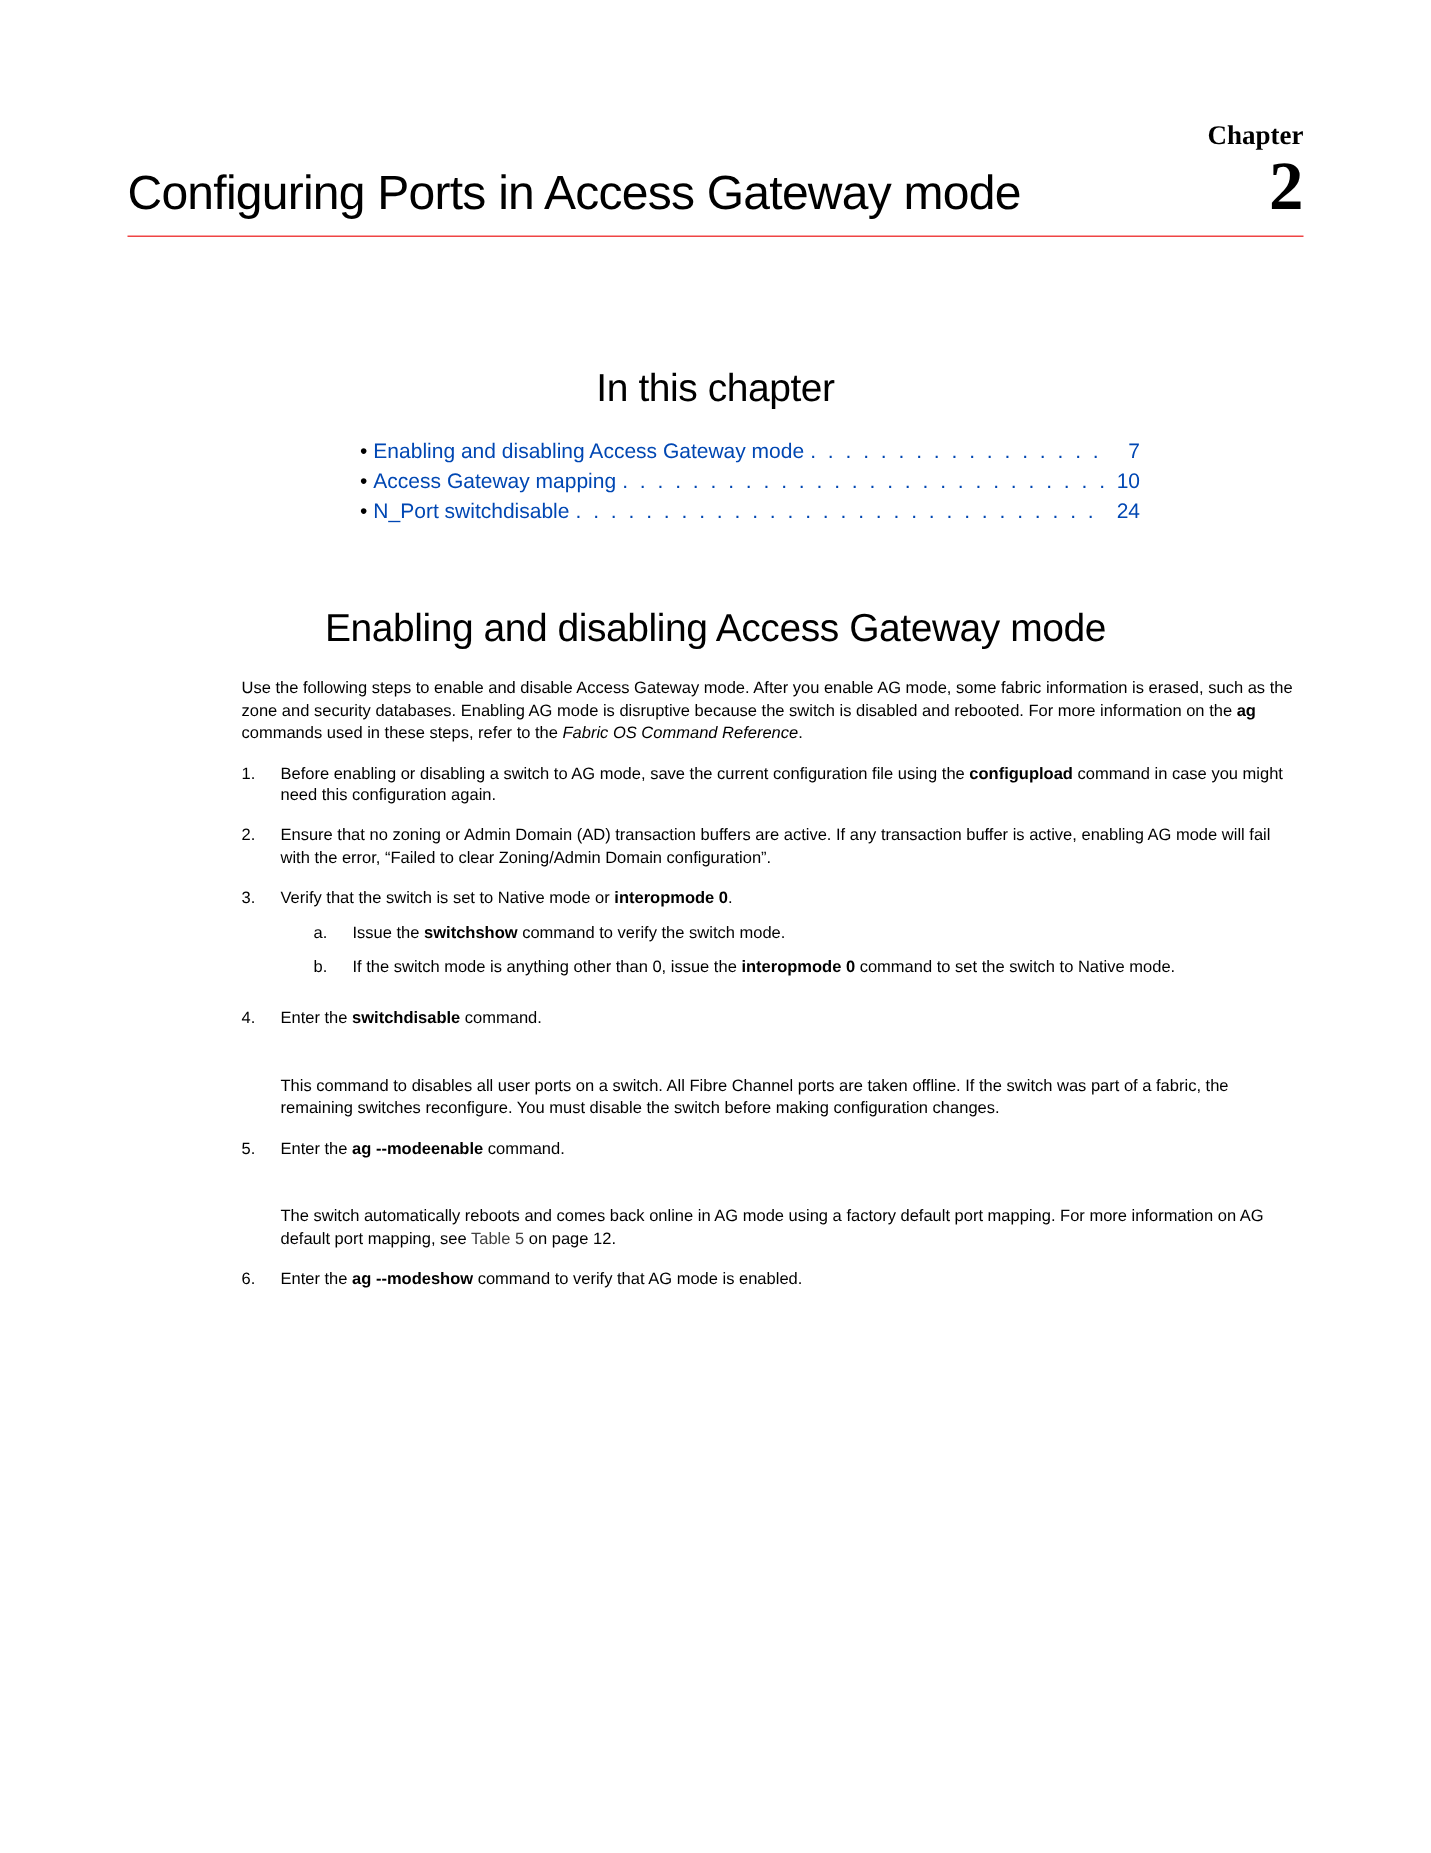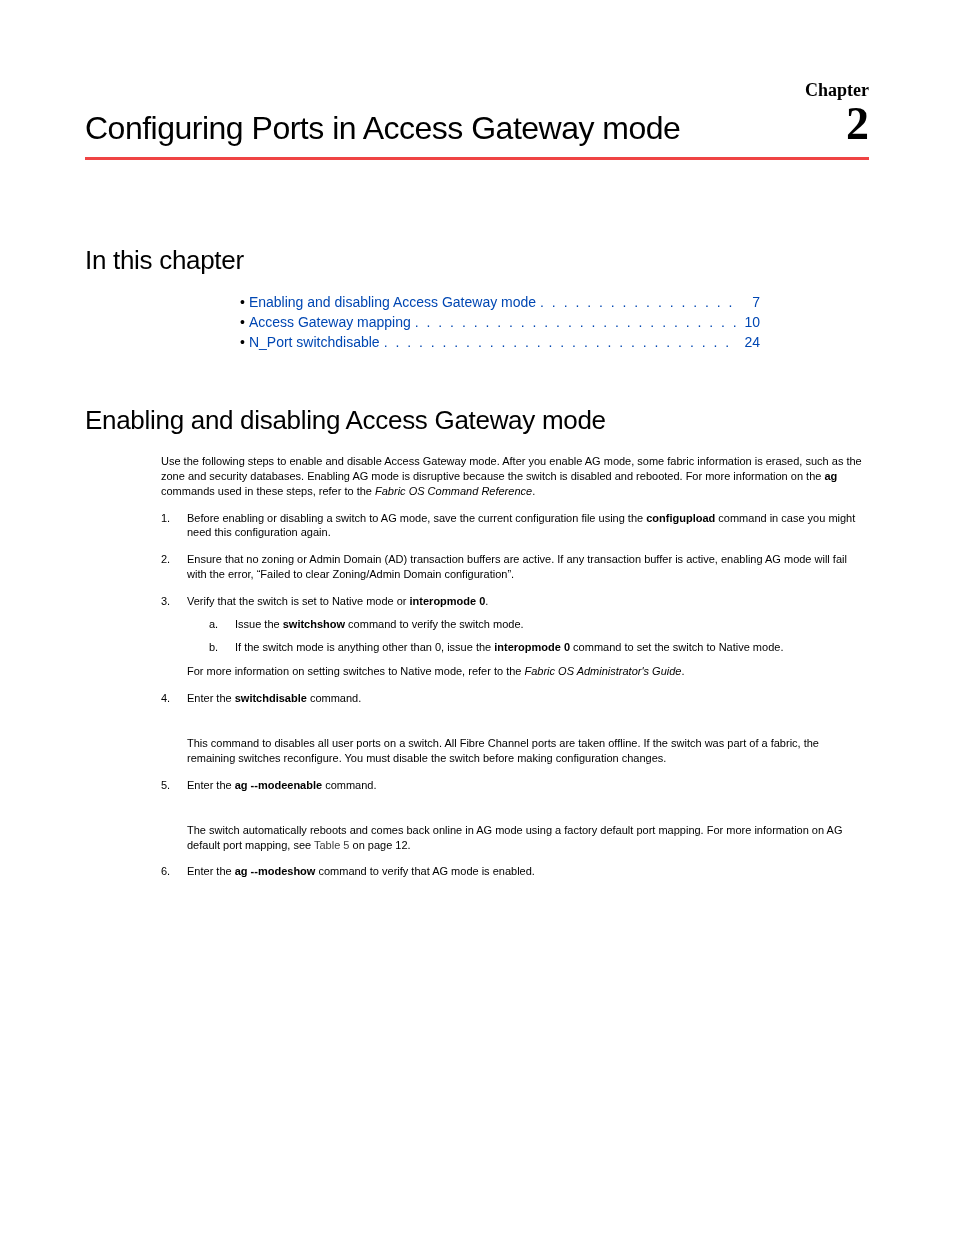--- a/index.html
+++ b/index.html
@@ -22,21 +22,21 @@
   }
   .chapter-word {
     font-family: Georgia, "Times New Roman", serif;
     font-weight: bold;
     font-size: 18px;
   }
   .header-row {
     display: flex;
     justify-content: space-between;
     align-items: flex-end;
-    border-bottom: 3px solid #ef4444;
+    border-bottom: 1px solid #ef4444;
     padding-bottom: 10px;
     margin-bottom: 85px;
   }
   .chapter-title {
     font-family: Arial, Helvetica, sans-serif;
     font-weight: normal;
     font-size: 32px;
     letter-spacing: -0.5px;
   }
   .chapter-number {
@@ -44,20 +44,21 @@
     font-weight: bold;
     font-size: 46px;
     line-height: 1;
   }
   .section-heading {
     font-family: Arial, Helvetica, sans-serif;
     font-weight: normal;
     font-size: 26px;
     margin: 0 0 18px 0;
     letter-spacing: -0.3px;
+    text-align: center;
   }
   .toc {
     margin-left: 155px;
     margin-bottom: 55px;
     font-size: 14px;
   }
   .toc-row {
     display: flex;
     align-items: baseline;
     margin-bottom: 4px;
@@ -199,23 +200,20 @@
                 <span>Issue the </span><span class="bold">switchshow</span><span> command to verify the switch mode.</span>
               </div>
             </li>
             <li>
               <span class="sub-num">b.</span>
               <div class="sub-body">
                 <span>If the switch mode is anything other than 0, issue the </span><span class="bold">interopmode 0</span><span> command to set the switch to Native mode.</span>
               </div>
             </li>
           </ol>
-          <div class="extra-para">
-            <span>For more information on setting switches to Native mode, refer to the </span><span class="italic">Fabric OS Administrator's Guide</span><span>.</span>
-          </div>
         </div>
       </li>
 
       <li>
         <span class="ol-num">4.</span>
         <div class="ol-body">
           <span>Enter the </span><span class="bold">switchdisable</span><span> command.</span>
           <div class="extra-para gap-extra">This command to disables all user ports on a switch. All Fibre Channel ports are taken offline. If the switch was part of a fabric, the remaining switches reconfigure. You must disable the switch before making configuration changes.</div>
         </div>
       </li>

